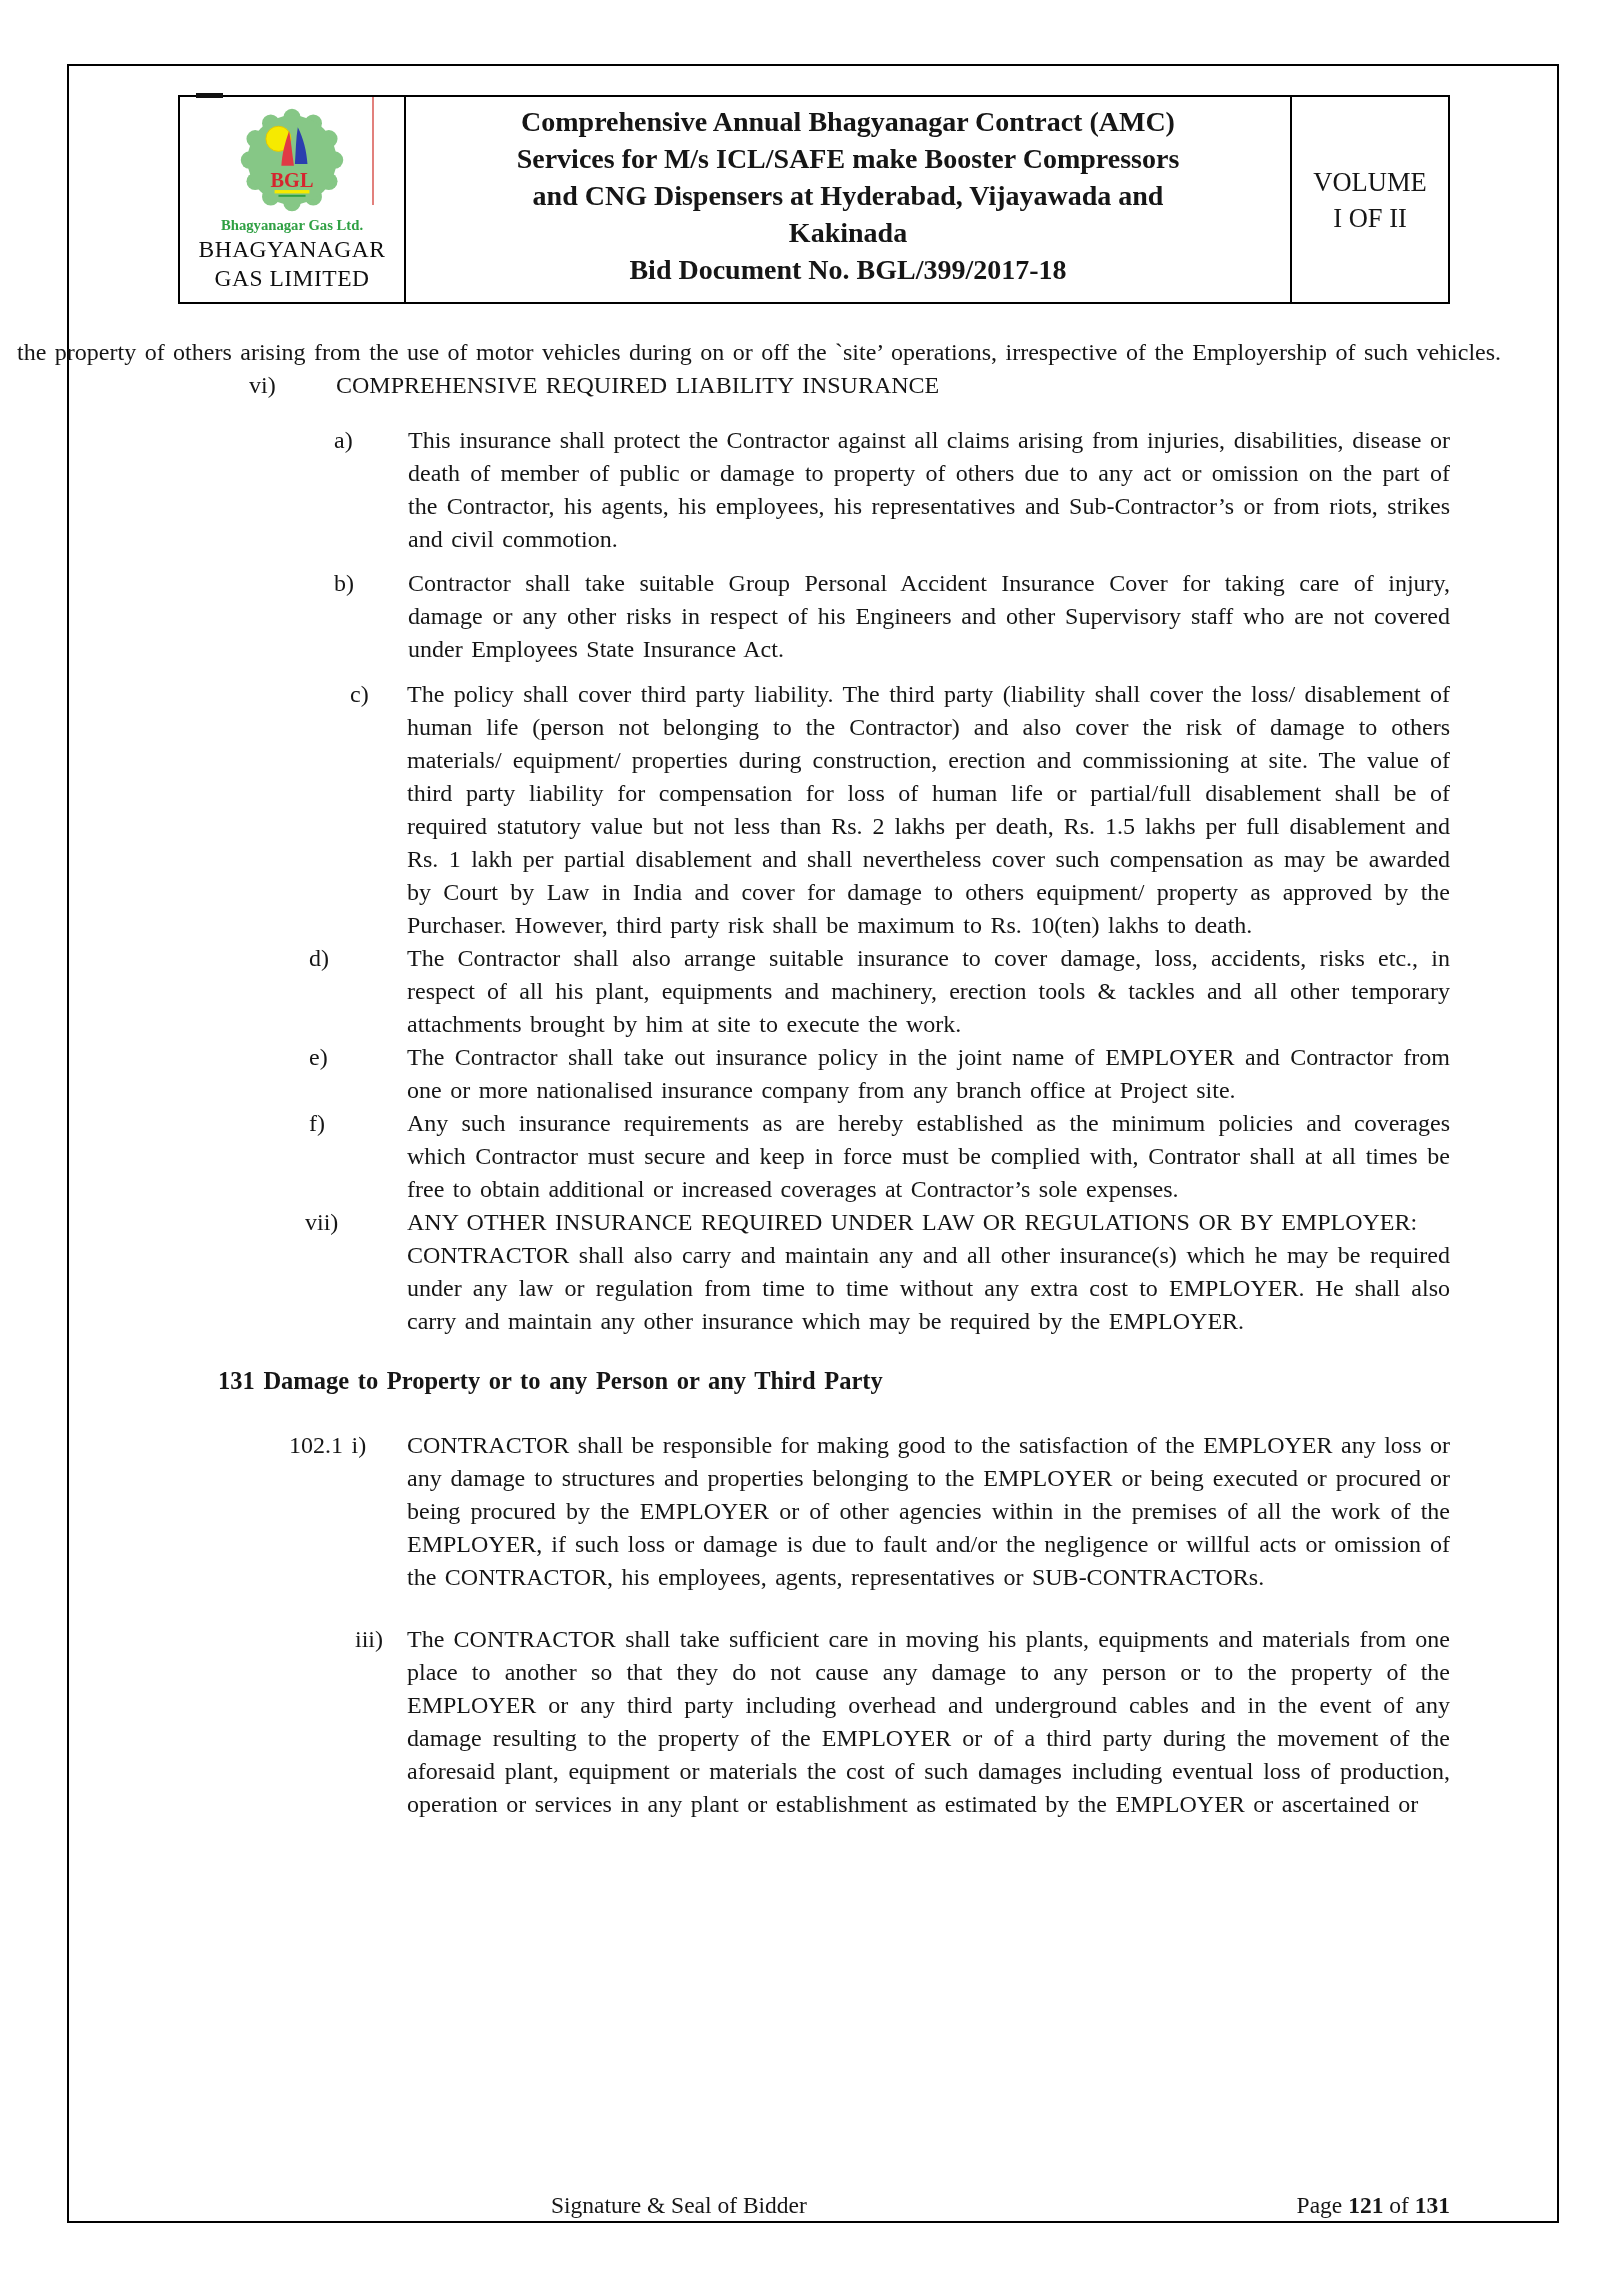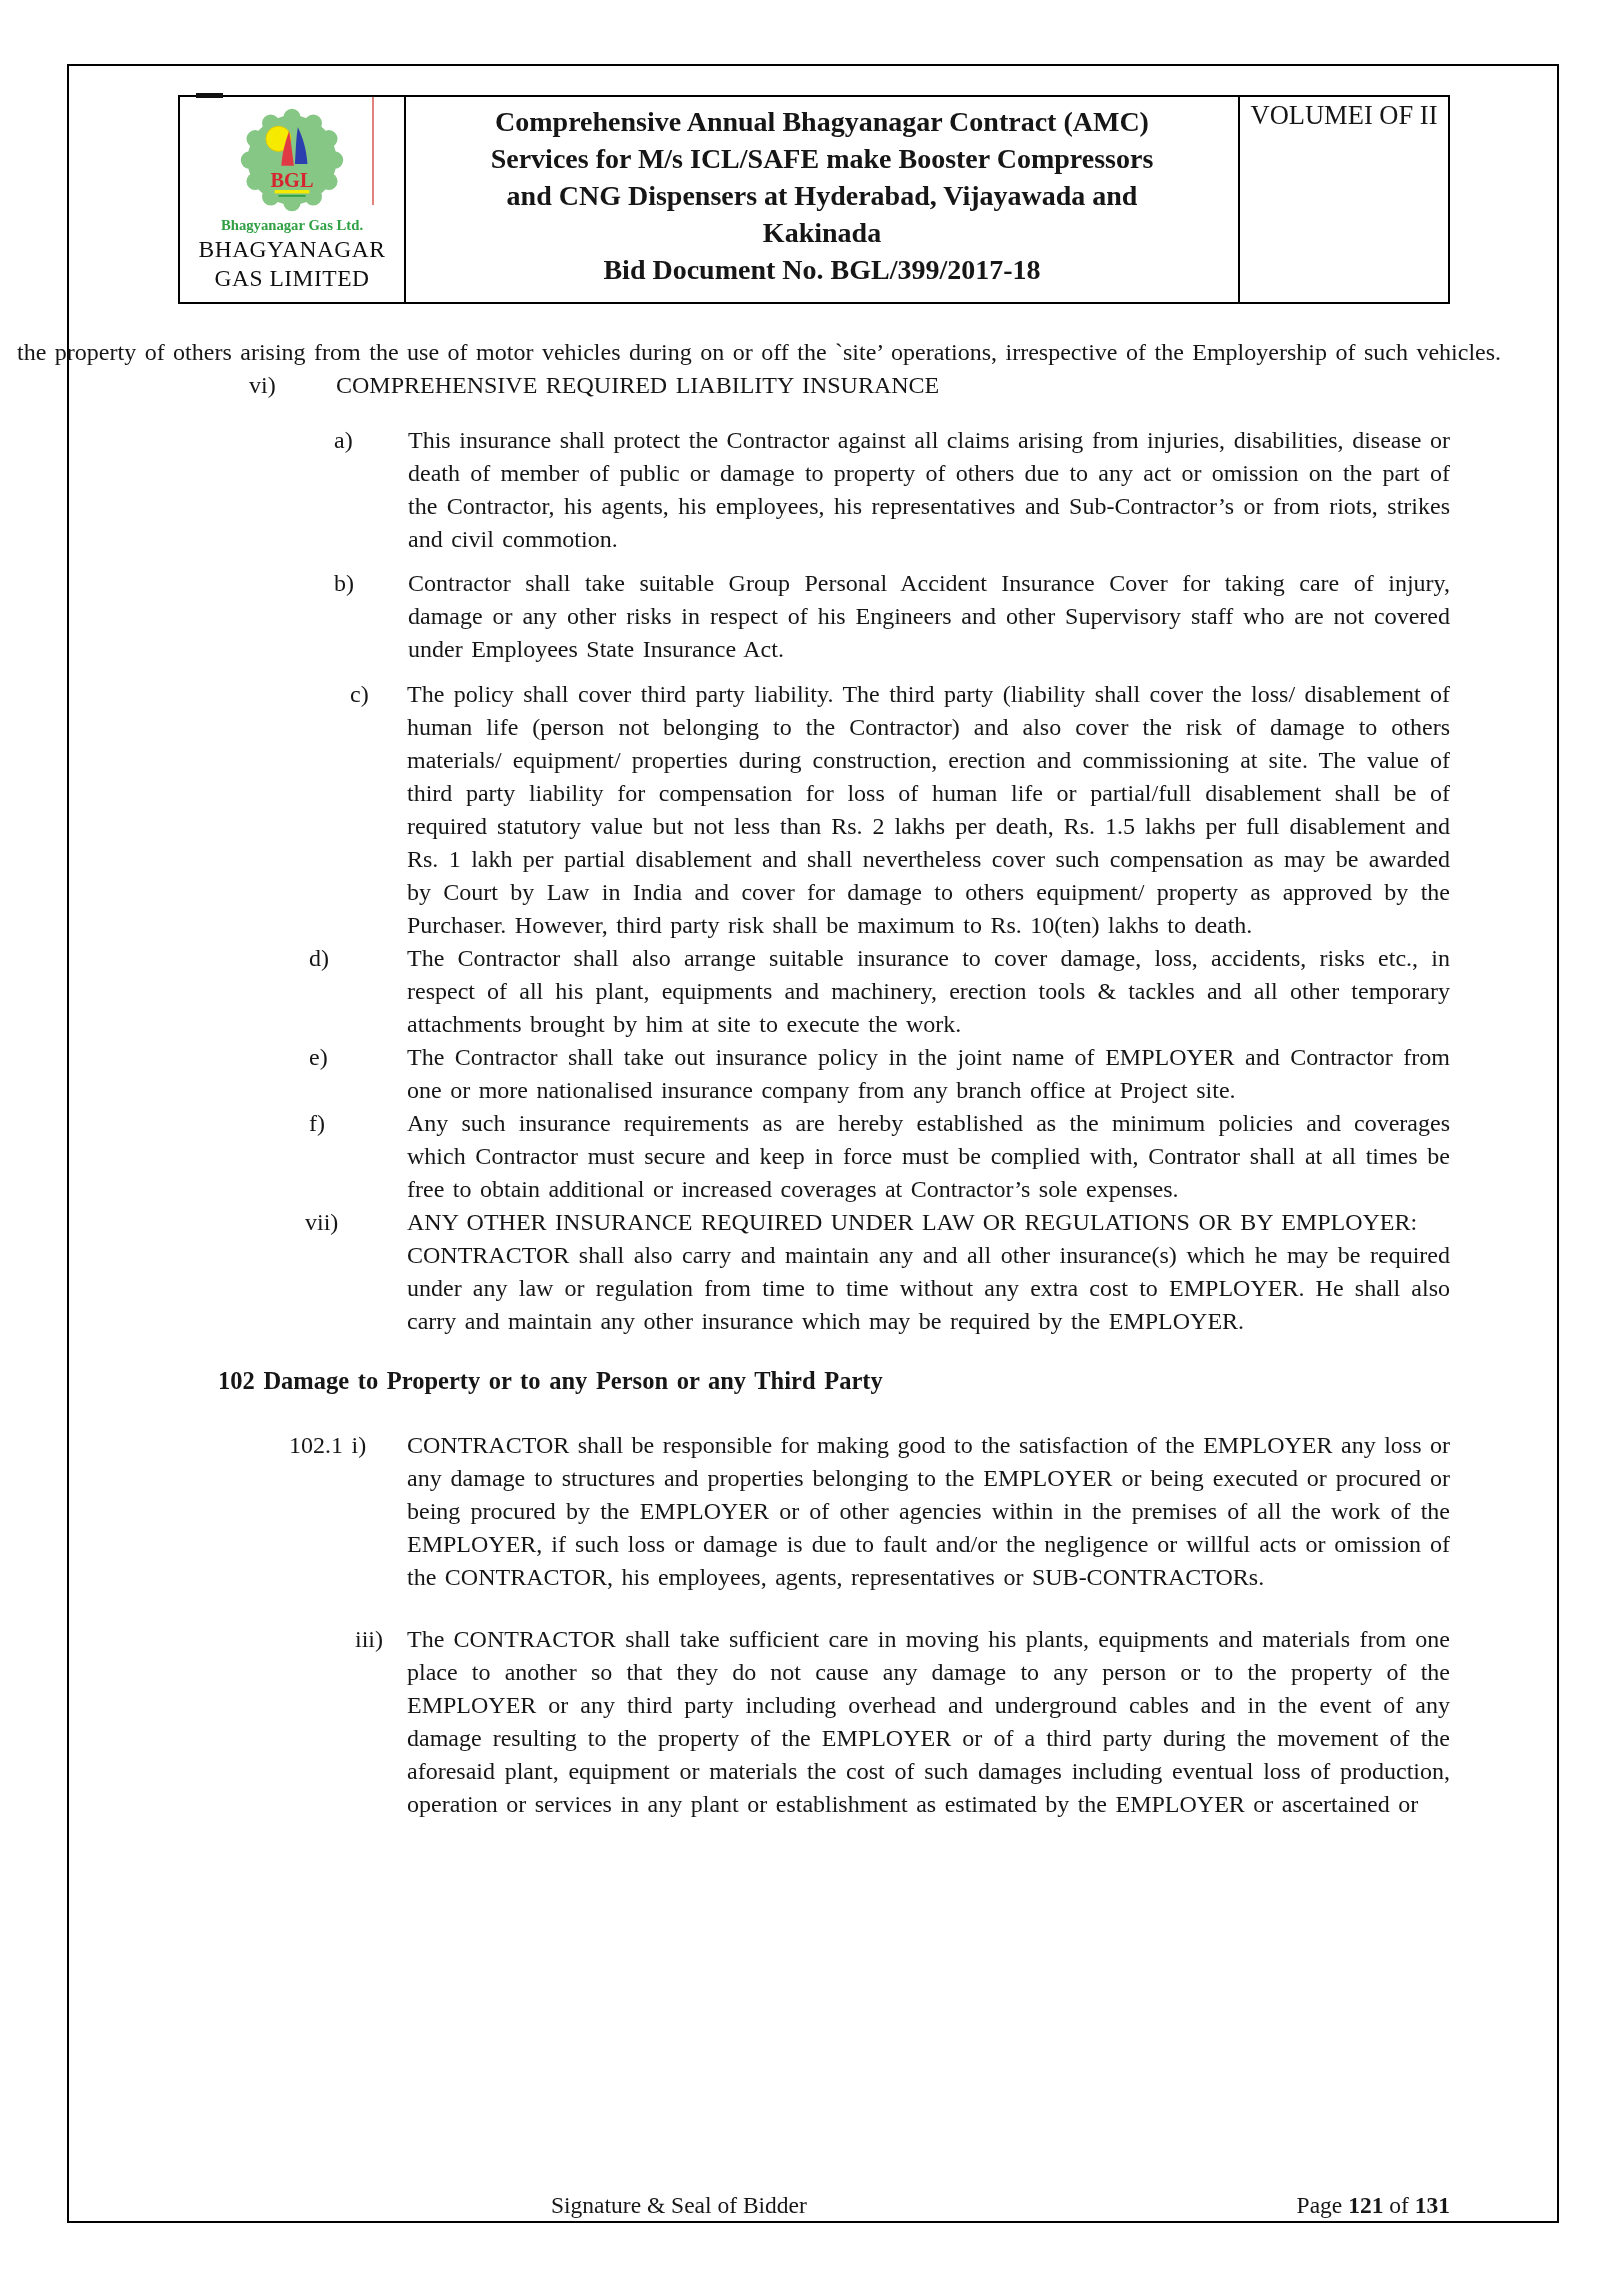--- a/index.html
+++ b/index.html
@@ -22,21 +22,21 @@
   .scan-tick { position:absolute; left:15.7px; top:-3.9px; width:27.4px; height:4.9px; background:#111; }
   .scan-redline { position:absolute; left:192px; top:0; width:2px; height:108px; background:#e2807c; }
   .logo-emblem { display:block; margin:6.9px auto 0 auto; }
   .logo-caption { font-size:14.7px; font-weight:bold; color:#2fa043; line-height:15.7px; margin-top:-2px; }
   .company { margin-top:1px; font-size:23.5px; line-height:29px; letter-spacing:0.5px; color:#101010; }
   .title-cell {
     flex:1; border-right:2px solid #000; text-align:center;
     font-weight:bold; font-size:28px; line-height:37px; padding-top:5.9px;
   }
   .volume-cell {
-    width:208px; display:flex; flex-direction:row; justify-content:center;
+    width:156px; display:flex; flex-direction:column; justify-content:center;
     text-align:center; font-size:26.5px; line-height:36px;
   }
   
   .content { position:absolute; left:17px; top:336px; right:0; font-size:24px; line-height:33px; word-spacing:2.5px; }
   .content p { margin:0; }
   .jst { text-align:justify; }
   .row { display:flex; margin-right:171px; }
   .lbl { flex:0 0 auto; }
   .txt { flex:1; }
   .intro { margin:0 171px 0 314px; }
@@ -142,21 +142,21 @@
     </div>
 
     <div class="row vii">
       <span class="lbl">vii)</span>
       <div class="txt">
         <div>ANY OTHER INSURANCE REQUIRED UNDER LAW OR REGULATIONS OR BY EMPLOYER:</div>
         <p class="jst">CONTRACTOR shall also carry and maintain any and all other insurance(s) which he may be required under any law or regulation from time to time without any extra cost to EMPLOYER. He shall also carry and maintain any other insurance which may be required by the EMPLOYER.</p>
       </div>
     </div>
 
-    <div class="h102">102 Damage to Property or to any Person or any Third Party</div>
+    <div class="h102">131 Damage to Property or to any Person or any Third Party</div>
 
     <div class="row i1021">
       <span class="lbl">102.1 i)</span>
       <p class="txt jst">CONTRACTOR shall be responsible for making good to the satisfaction of the EMPLOYER any loss or any damage to structures and properties belonging to the EMPLOYER or being executed or procured or being procured by the EMPLOYER or of other agencies within in the premises of all the work of the EMPLOYER, if such loss or damage is due to fault and/or the negligence or willful acts or omission of the CONTRACTOR, his employees, agents, representatives or SUB-CONTRACTORs.</p>
     </div>
     <div class="row iii3">
       <span class="lbl">iii)</span>
       <p class="txt jst">The CONTRACTOR shall take sufficient care in moving his plants, equipments and materials from one place to another so that they do not cause any damage to any person or to the property of the EMPLOYER or any third party including overhead and underground cables and in the event of any damage resulting to the property of the EMPLOYER or of a third party during the movement of the aforesaid plant, equipment or materials the cost of such damages including eventual loss of production, operation or services in any plant or establishment as estimated by the EMPLOYER or ascertained or</p>
     </div>
   </div>

